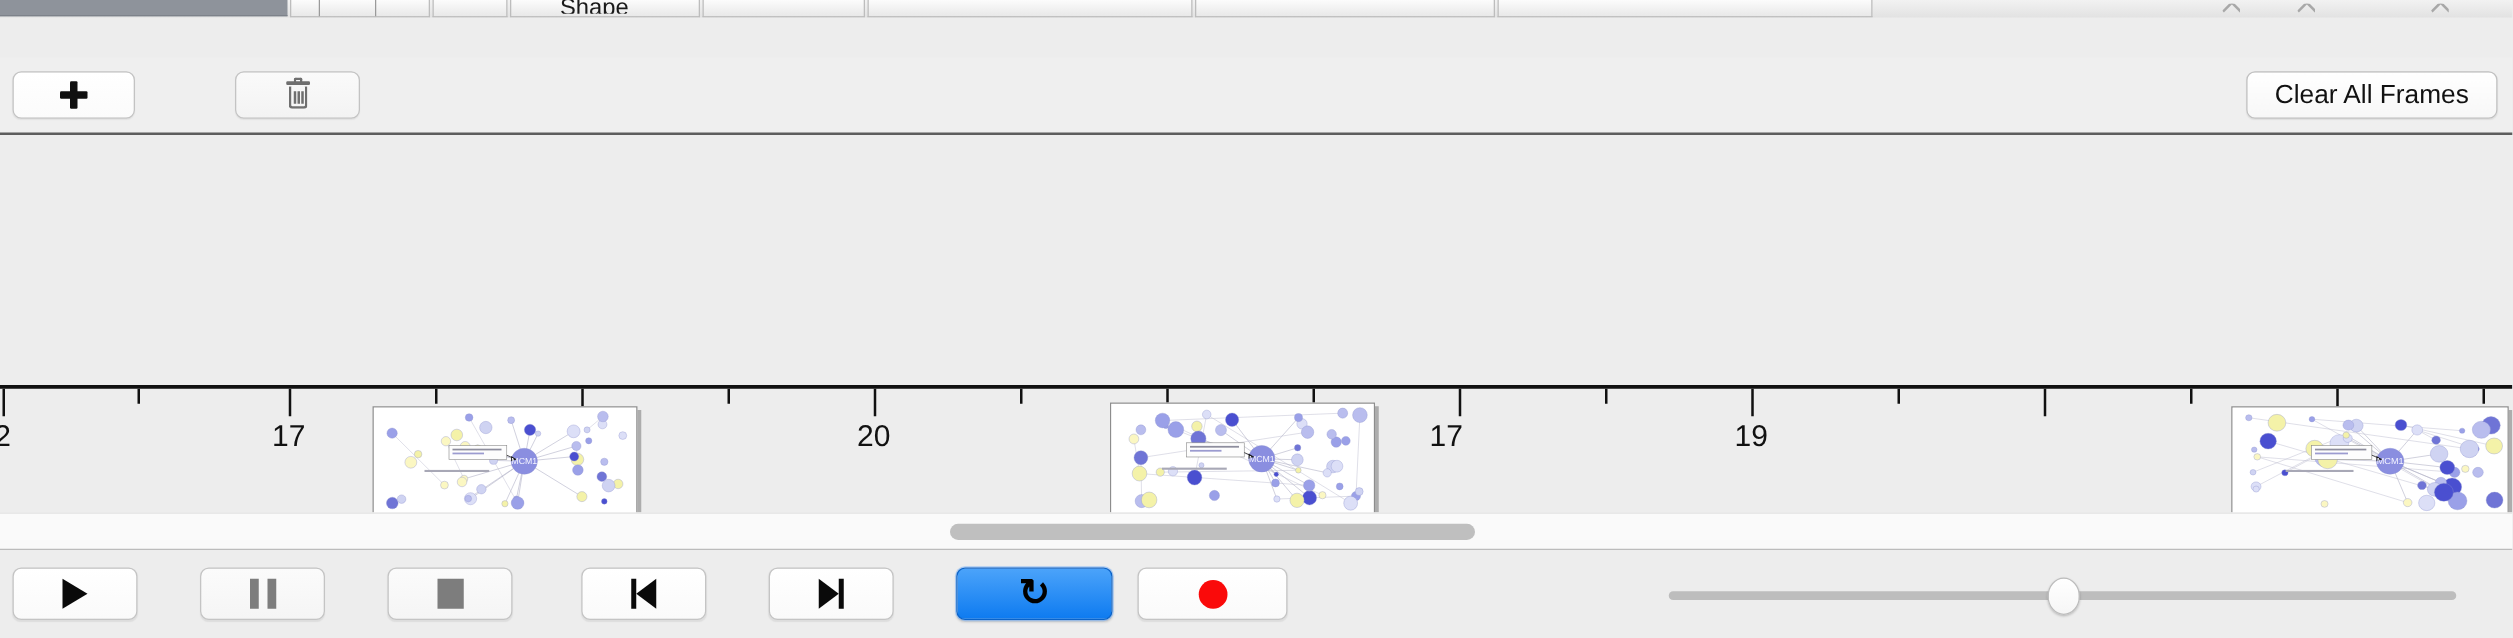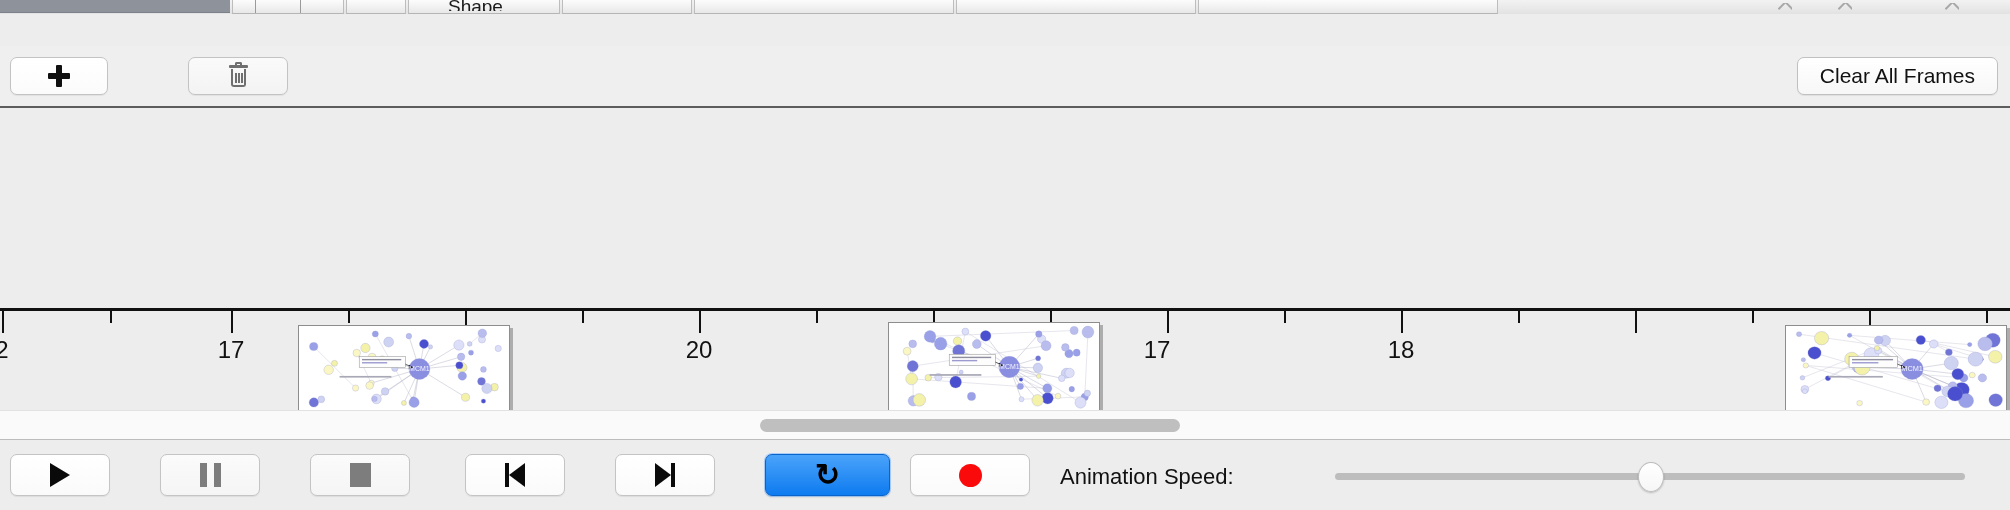--- a/index.html
+++ b/index.html
@@ -259,21 +259,21 @@
         <div class="tick major" style="left: 699px;"></div>
         <div class="tick-label" style="left: 699px;">20</div>
         <div class="tick minor" style="left: 816px;"></div>
         <div class="tick major" style="left: 933px;"></div>
         <div class="tick-label" style="left: 933px;">16</div>
         <div class="tick minor" style="left: 1050px;"></div>
         <div class="tick major" style="left: 1167px;"></div>
         <div class="tick-label" style="left: 1157px;">17</div>
         <div class="tick minor" style="left: 1284px;"></div>
         <div class="tick major" style="left: 1401px;"></div>
-        <div class="tick-label" style="left: 1401px;">18</div>
+        <div class="tick-label" style="left: 1401px;">19</div>
         <div class="tick minor" style="left: 1518px;"></div>
         <div class="tick major" style="left: 1635px;"></div>
         <div class="tick minor" style="left: 1752px;"></div>
         <div class="tick major" style="left: 1869px;"></div>
         <div class="tick minor" style="left: 1986px;"></div>
       </div>
     <div class="axis-title">Seconds</div>
     <div id="frames">
         <div class="frame" style="left: 298px; top: 215px; width: 212px; height: 88px;">
           <svg class="fr-svg" viewBox="0 0 300 124" preserveAspectRatio="none">
@@ -555,18 +555,17 @@
           <span style="display: flex; align-items: center;">
             <span class="ico-loop">↻</span>
           </span>
         </div>
         <div class="tr-btn" style="left: 910px; width: 120px;">
           <span style="display: flex; align-items: center;">
             <span class="ico-record"></span>
           </span>
         </div>
       </div>
-    <div class="speed-label" style="left:1060px;">Animation Speed:</div>
     <div class="slider-track" style="left: 1335px; width: 630px;"></div>
     <div class="slider-thumb" style="left: 1638px;"></div>
   </div>
 
 </div>
 
 </body></html>

